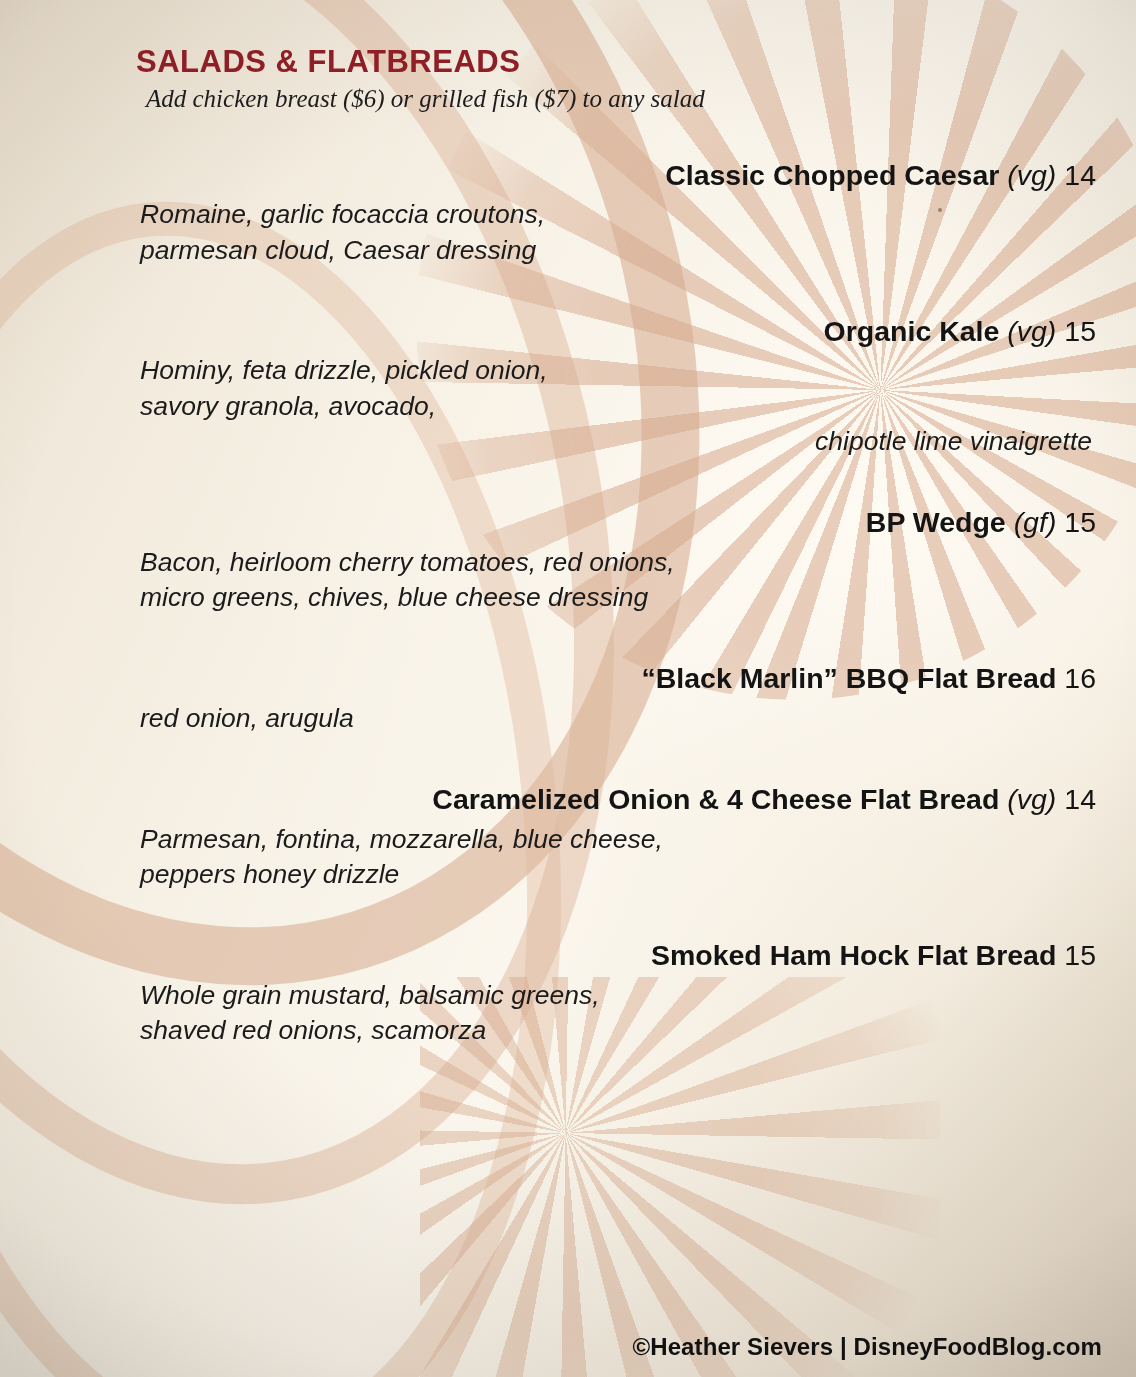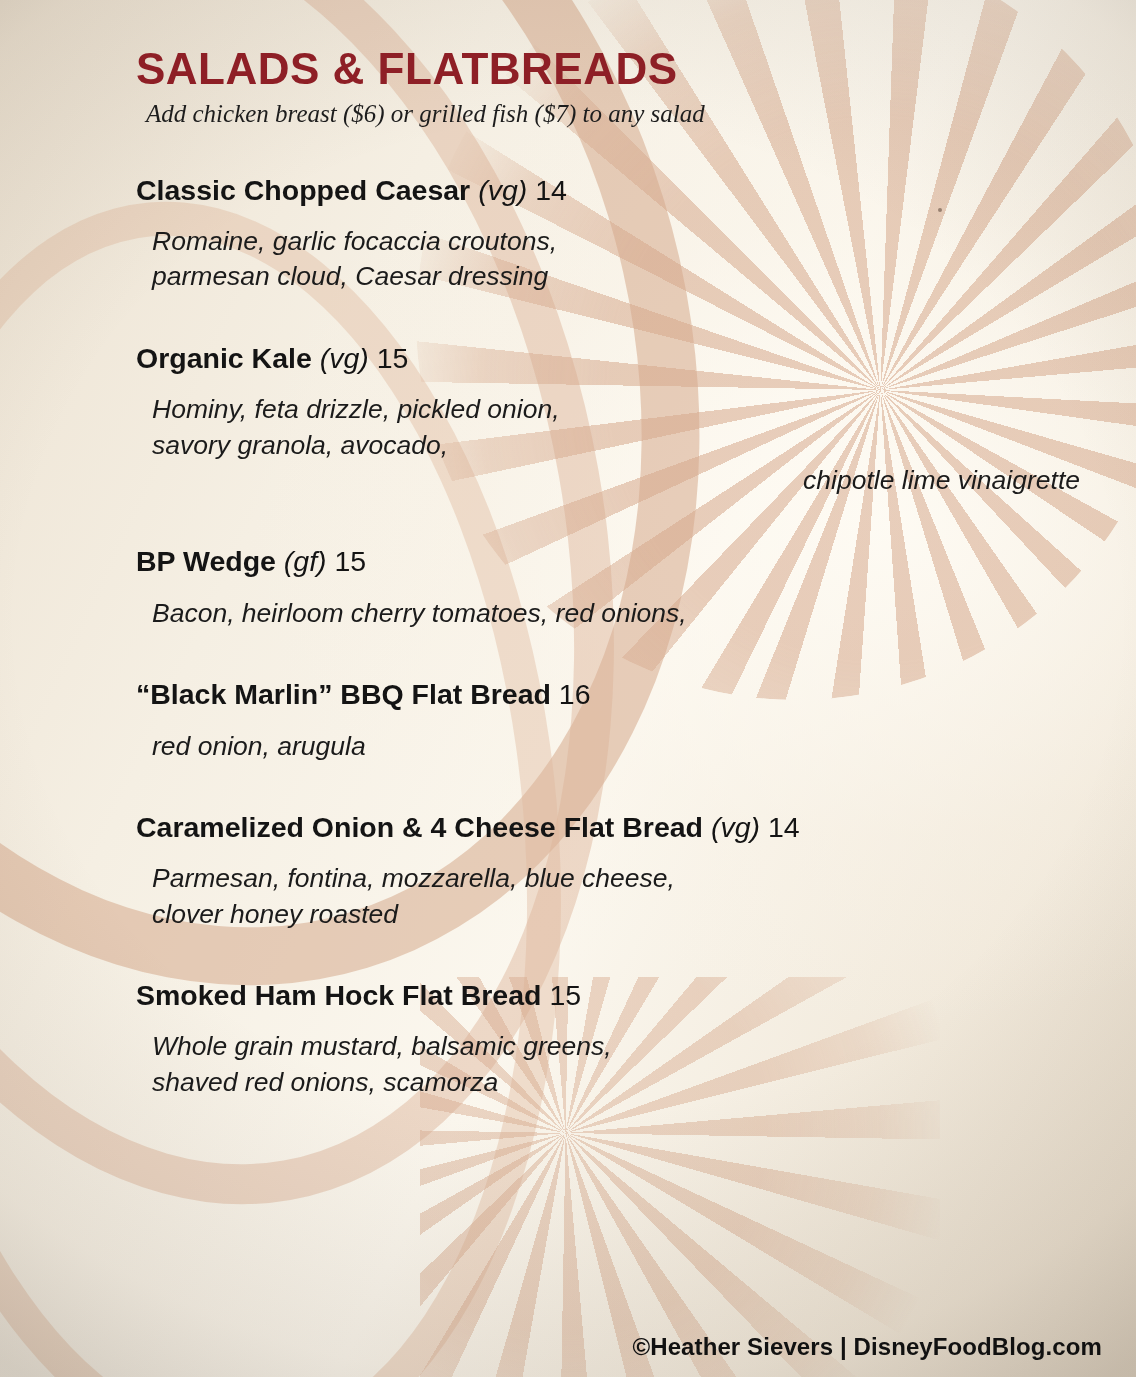--- a/index.html
+++ b/index.html
@@ -87,21 +87,21 @@
   .content {
     position: absolute;
     left: 136px;
     top: 44px;
     width: 960px;
   }
 
   .section-title {
     font-family: "Liberation Sans", sans-serif;
     font-weight: bold;
-    font-size: 44px;
+    font-size: 31px;
     letter-spacing: 0.5px;
     color: #8e1f26;
     margin: 0 0 2px 0;
     line-height: 1.15;
   }
 
   .section-note {
     font-family: Liberation Serif, serif;
     font-style: italic;
     font-size: 25px;
@@ -117,38 +117,39 @@
   .menu-item {
     margin-bottom: 46px;
   }
 
   .item-head {
     font-size: 28.5px;
     line-height: 1.25;
     color: #141414;
     margin-bottom: 2px;
     white-space: nowrap;
+    text-align: right;
   }
   .item-name {
     font-weight: bold;
   }
   .item-tag {
     font-style: italic;
     font-weight: normal;
   }
   .item-price {
     font-weight: normal;
   }
 
   .item-desc {
     font-style: italic;
     font-size: 26.5px;
     line-height: 1.33;
     color: #1b1b1b;
-    margin: 16px;
+    margin: 4px;
   }
   .item-desc .line {
     display: block;
   }
   .item-desc .line.indent {
     padding-left: 12px;
     text-align: right;
   }
 
   .credit {
@@ -218,20 +219,21 @@
       </div>
 
       <div class="menu-item">
         <div class="item-head">
           <span class="item-name">BP Wedge</span>
           <span class="item-tag">(gf)</span>
           <span class="item-price">15</span>
         </div>
         <p class="item-desc">
           <span class="line">Bacon, heirloom cherry tomatoes, red onions,</span>
+          <span class="line">micro greens, chives, blue cheese dressing</span>
         </p>
       </div>
 
       <div class="menu-item">
         <div class="item-head">
           <span class="item-name">“Black Marlin” BBQ Flat Bread</span>
           <span class="item-tag"></span>
           <span class="item-price">16</span>
         </div>
         <p class="item-desc">
@@ -240,21 +242,21 @@
       </div>
 
       <div class="menu-item">
         <div class="item-head">
           <span class="item-name">Caramelized Onion &amp; 4 Cheese Flat Bread</span>
           <span class="item-tag">(vg)</span>
           <span class="item-price">14</span>
         </div>
         <p class="item-desc">
           <span class="line">Parmesan, fontina, mozzarella, blue cheese,</span>
-          <span class="line">clover honey roasted</span>
+          <span class="line">peppers honey drizzle</span>
         </p>
       </div>
 
       <div class="menu-item">
         <div class="item-head">
           <span class="item-name">Smoked Ham Hock Flat Bread</span>
           <span class="item-tag"></span>
           <span class="item-price">15</span>
         </div>
         <p class="item-desc">

